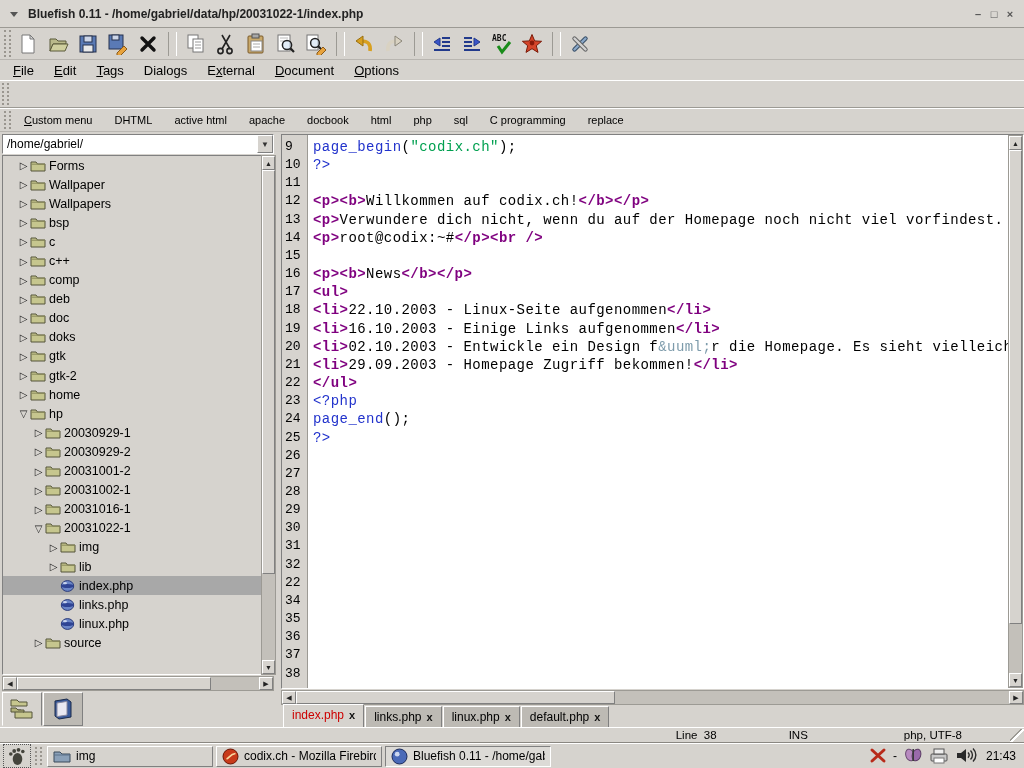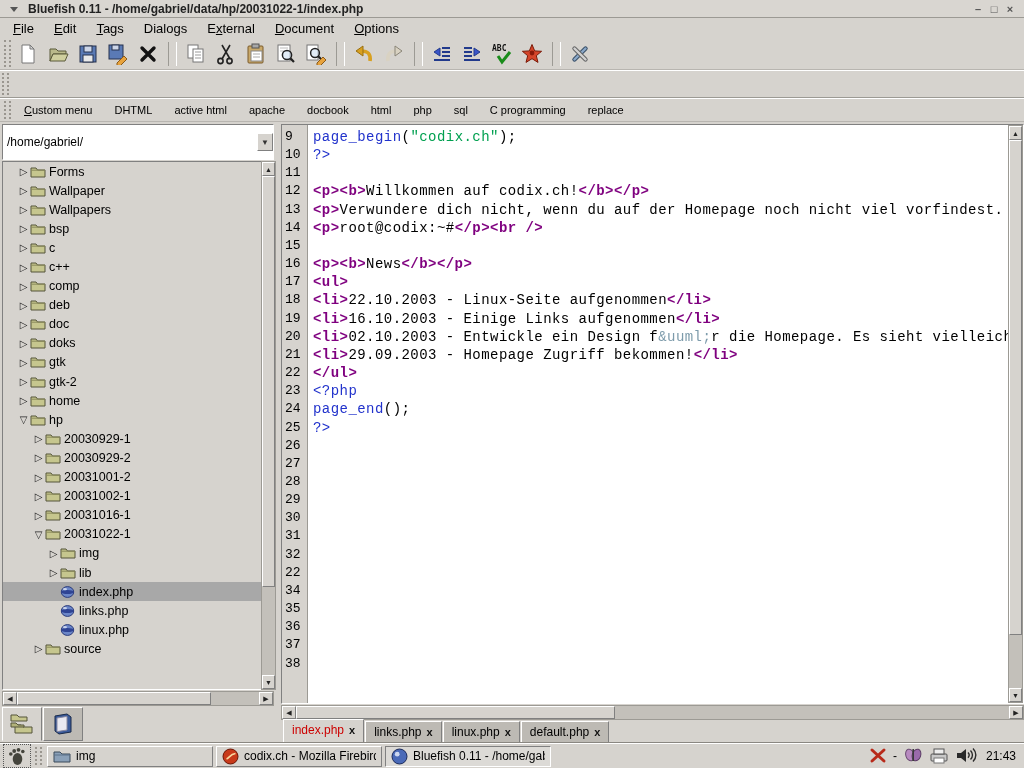--- a/index.html
+++ b/index.html
@@ -3,21 +3,21 @@
 <meta charset="utf-8">
 <style>
   * { margin:0; padding:0; box-sizing:border-box; }
   html,body { width:1024px; height:768px; overflow:hidden; }
   body { font-family:"Liberation Sans", sans-serif; background:#d6d3ce; font-size:12px; color:#000; }
   #desktop { position:relative; width:1024px; height:768px; background:#d6d3ce; }
   .handle { width:7px; align-self:stretch; margin:2px 2px; border-left:2px dotted #9a968f; border-right:2px dotted #9a968f; }
 
   
   #app-window { position:absolute; left:0; top:0; width:1024px; height:743px; display:flex; flex-direction:column; background:#d6d3ce; border-bottom:1px solid #8a8781; }
-  #titlebar { height:18px; background:#d9d6d1; border-bottom:1px solid #9c9a94; display:flex; align-items:center; padding:0 6px; gap:6px; flex:0 0 auto; }
+  #titlebar { height:28px; background:#d9d6d1; border-bottom:1px solid #9c9a94; display:flex; align-items:center; padding:0 6px; gap:6px; flex:0 0 auto; }
   #titlebar .title { font-weight:bold; font-size:12px; color:#222; white-space:nowrap; }
   .winbtn { width:16px; height:14px; display:flex; align-items:center; justify-content:center; color:#555; font-weight:bold; font-size:11px; cursor:default; }
   #title-spacer { flex:1; }
   #window-menu-btn { width:16px; height:14px; display:flex; align-items:center; justify-content:center; }
 
   #menubar { height:20px; display:flex; align-items:center; padding:0 4px; gap:2px; flex:0 0 auto; }
   .menu-item { padding:2px 9px; font-size:13px; white-space:nowrap; }
   .menu-item u { text-decoration:underline; }
 
   #toolbar { height:32px; display:flex; align-items:center; padding:0 2px; flex:0 0 auto; border-bottom:1px solid #b8b5b0; }
@@ -27,21 +27,21 @@
   #toolbar-tabs { height:22px; display:flex; align-items:flex-end; padding:0 2px; flex:0 0 auto; }
   .ttab { padding:3px 10px 3px; font-size:12px; background:#bdbab4; border:1px solid; border-color:#fff #808080 #808080 #fff; border-bottom:none; margin-right:1px; white-space:nowrap; }
   .ttab.active { background:#d6d3ce; padding-bottom:5px; position:relative; top:1px; }
   #quickbar-content { height:28px; display:flex; align-items:center; border-top:1px solid #fff; border-bottom:1px solid #9c9a94; flex:0 0 auto; }
   #custom-menubar { height:24px; display:flex; align-items:center; padding:0 2px; border-top:1px solid #fff; border-bottom:1px solid #b8b5b0; flex:0 0 auto; }
   .cmenu-item { padding:3px 11px; font-size:11px; white-space:nowrap; }
 
   
   #main { flex:1 1 auto; display:flex; min-height:0; }
   #sidebar { width:276px; flex:0 0 auto; display:flex; flex-direction:column; min-height:0; padding:2px 0 0 2px; }
-  #path-combo { height:36px; display:flex; align-items:center; background:#fff; border:1px solid; border-color:#808080 #fff #fff #808080; margin-right:2px; }
+  #path-combo { height:20px; display:flex; align-items:center; background:#fff; border:1px solid; border-color:#808080 #fff #fff #808080; margin-right:2px; }
   #path-combo .path-text { flex:1; padding:0 4px; font-size:12px; white-space:nowrap; overflow:hidden; }
   #combo-arrow { width:16px; height:18px; background:#d6d3ce; border:1px solid; border-color:#fff #808080 #808080 #fff; display:flex; align-items:center; justify-content:center; font-size:8px; color:#333; }
   #tree-wrap { flex:1; display:flex; min-height:0; margin-top:1px; }
   #file-tree { flex:1; background:#d6d3ce; overflow:hidden; border:1px solid; border-color:#808080 #fff #fff #808080; border-right:none; }
   .tree-row { height:19.1px; display:flex; align-items:center; font-size:12.5px; white-space:nowrap; }
   .tree-row.selected { background:#a8a8a8; }
   .expander { width:13px; text-align:center; font-size:10px; color:#222; flex:0 0 auto; }
   .tree-icon { width:17px; flex:0 0 auto; display:flex; align-items:center; }
   .tree-label { padding-left:2px; }
 
@@ -101,185 +101,185 @@
         </span>
       <span class="title">Bluefish 0.11 - /home/gabriel/data/hp/20031022-1/index.php</span>
       <span id="title-spacer"></span>
       <span id="titlebar-buttons" style="display: flex;">
           <span class="winbtn">–</span>
           <span class="winbtn">□</span>
           <span class="winbtn">×</span>
         </span>
     </div>
 
+    <div id="toolbar">
+      <span class="handle"></span>
+    <span class="tool-btn">
+          <span class="icon">
+            <svg width="22" height="22" viewBox="0 0 22 22">
+              <path d="M5 2h8l4 4v14H5z" fill="#fff" stroke="#777"></path>
+              <path d="M13 2v4h4z" fill="#d8d8d8" stroke="#777"></path>
+            </svg>
+          </span>
+        </span>
+        <span class="tool-btn">
+          <span class="icon">
+            <svg width="22" height="22" viewBox="0 0 22 22">
+              <path d="M3 18V6h6l2 2h8v3H6z" fill="#b9b98a" stroke="#5a5a3a"></path>
+              <path d="M3 18l3-7h15l-3 7z" fill="#cfcf9e" stroke="#5a5a3a"></path>
+            </svg>
+          </span>
+        </span>
+        <span class="tool-btn">
+          <span class="icon">
+            <svg width="22" height="22" viewBox="0 0 22 22">
+              <rect x="3" y="3" width="16" height="16" fill="#5a7ab5" stroke="#26324f"></rect>
+              <rect x="7" y="3" width="8" height="6" fill="#cdd6e8" stroke="#26324f"></rect>
+              <rect x="6" y="12" width="10" height="7" fill="#e9e9e9" stroke="#26324f"></rect>
+            </svg>
+          </span>
+        </span>
+        <span class="tool-btn">
+          <span class="icon">
+            <svg width="22" height="22" viewBox="0 0 22 22">
+              <rect x="2" y="2" width="14" height="14" fill="#5a7ab5" stroke="#26324f"></rect>
+              <rect x="5" y="2" width="7" height="5" fill="#cdd6e8" stroke="#26324f"></rect>
+              <path d="M10 20l7-7 3 3-7 7h-3z" fill="#e8a33d" stroke="#8a5a1a"></path>
+            </svg>
+          </span>
+        </span>
+        <span class="tool-btn">
+          <span class="icon">
+            <svg width="22" height="22" viewBox="0 0 22 22">
+              <path d="M5 5l12 12M17 5L5 17" stroke="#111" stroke-width="3.4" stroke-linecap="round"></path>
+            </svg>
+          </span>
+        </span>
+        <span class="tool-sep"></span>
+        <span class="tool-btn">
+          <span class="icon">
+            <svg width="22" height="22" viewBox="0 0 22 22">
+              <rect x="3" y="2" width="10" height="13" fill="#fff" stroke="#777"></rect>
+              <rect x="8" y="6" width="10" height="13" fill="#fff" stroke="#777"></rect>
+              <path d="M10 9h6M10 12h6M10 15h6" stroke="#999"></path>
+            </svg>
+          </span>
+        </span>
+        <span class="tool-btn">
+          <span class="icon">
+            <svg width="22" height="22" viewBox="0 0 22 22">
+              <path d="M7 2l8 14M15 2L7 16" stroke="#222" stroke-width="1.6"></path>
+              <circle cx="5.5" cy="18" r="2.6" fill="none" stroke="#222" stroke-width="1.6"></circle>
+              <circle cx="14.5" cy="18" r="2.6" fill="none" stroke="#222" stroke-width="1.6"></circle>
+            </svg>
+          </span>
+        </span>
+        <span class="tool-btn">
+          <span class="icon">
+            <svg width="22" height="22" viewBox="0 0 22 22">
+              <rect x="3" y="3" width="15" height="17" rx="1" fill="#c9a96a" stroke="#7a5a2a"></rect>
+              <rect x="7" y="1" width="7" height="4" fill="#a8a8a8" stroke="#555"></rect>
+              <rect x="6" y="8" width="11" height="10" fill="#fff" stroke="#888"></rect>
+              <path d="M8 11h7M8 14h7" stroke="#aaa"></path>
+            </svg>
+          </span>
+        </span>
+        <span class="tool-btn">
+          <span class="icon">
+            <svg width="22" height="22" viewBox="0 0 22 22">
+              <rect x="3" y="2" width="12" height="16" fill="#fff" stroke="#777"></rect>
+              <path d="M5 5h8M5 8h8" stroke="#bbb"></path>
+              <circle cx="12" cy="12" r="4.6" fill="#cfe0f0" fill-opacity=".6" stroke="#222" stroke-width="1.5"></circle>
+              <path d="M15.4 15.4L19 19" stroke="#222" stroke-width="2.2"></path>
+            </svg>
+          </span>
+        </span>
+        <span class="tool-btn">
+          <span class="icon">
+            <svg width="22" height="22" viewBox="0 0 22 22">
+              <rect x="2" y="2" width="11" height="15" fill="#fff" stroke="#777"></rect>
+              <circle cx="10" cy="10" r="4.4" fill="#cfe0f0" fill-opacity=".6" stroke="#222" stroke-width="1.5"></circle>
+              <path d="M13 13l3 3" stroke="#222" stroke-width="2"></path>
+              <path d="M12 20l6-6 3 3-6 6h-3z" fill="#e8a33d" stroke="#8a5a1a"></path>
+            </svg>
+          </span>
+        </span>
+        <span class="tool-sep"></span>
+        <span class="tool-btn">
+          <span class="icon">
+            <svg width="22" height="22" viewBox="0 0 22 22">
+              <path d="M17 18c1-7-2-10-9-10" stroke="#d8a020" stroke-width="3.6" fill="none"></path>
+              <path d="M10 3L3 8l7 5z" fill="#d8a020" stroke="#9a7010"></path>
+            </svg>
+          </span>
+        </span>
+        <span class="tool-btn">
+          <span class="icon">
+            <svg width="22" height="22" viewBox="0 0 22 22">
+              <path d="M5 18c-1-7 2-10 9-10" stroke="#d9d2c2" stroke-width="3.6" fill="none"></path>
+              <path d="M12 3l7 5-7 5z" fill="#d9d2c2" stroke="#8a8578"></path>
+            </svg>
+          </span>
+        </span>
+        <span class="tool-sep"></span>
+        <span class="tool-btn">
+          <span class="icon">
+            <svg width="22" height="22" viewBox="0 0 22 22">
+              <path d="M11 5h8M11 9h8M11 13h8M3 17h16" stroke="#223a8c" stroke-width="2"></path>
+              <path d="M9 5L3 9l6 4z" fill="#3a55c8" stroke="#223a8c"></path>
+            </svg>
+          </span>
+        </span>
+        <span class="tool-btn">
+          <span class="icon">
+            <svg width="22" height="22" viewBox="0 0 22 22">
+              <path d="M3 5h8M3 9h8M3 13h8M3 17h16" stroke="#223a8c" stroke-width="2"></path>
+              <path d="M13 5l6 4-6 4z" fill="#3a55c8" stroke="#223a8c"></path>
+            </svg>
+          </span>
+        </span>
+        <span class="tool-btn">
+          <span class="icon">
+            <svg width="22" height="22" viewBox="0 0 22 22">
+              <text x="1" y="8" font-size="8" font-weight="bold" fill="#111" font-family="monospace">ABC</text>
+              <path d="M7 13l4 6 8-10" stroke="#1a8c1a" stroke-width="3" fill="none"></path>
+            </svg>
+          </span>
+        </span>
+        <span class="tool-btn">
+          <span class="icon">
+            <svg width="22" height="22" viewBox="0 0 22 22">
+              <path d="M11 1.5l2.7 6.4 6.9.4-5.3 4.4 1.7 6.7L11 15.7l-6 3.7 1.7-6.7-5.3-4.4 6.9-.4z" fill="#d4452a" stroke="#7a1a08"></path>
+              <circle cx="11" cy="10" r="2.4" fill="#8a1a0a"></circle>
+            </svg>
+          </span>
+        </span>
+        <span class="tool-sep"></span>
+        <span class="tool-btn">
+          <span class="icon">
+            <svg width="22" height="22" viewBox="0 0 22 22">
+              <g transform="rotate(45 11 11)">
+                <rect x="9.3" y="1.5" width="3.4" height="19" rx="1.7" fill="#8aa8c8" stroke="#3a5068"></rect>
+              </g>
+              <g transform="rotate(-45 11 11)">
+                <rect x="9.3" y="1.5" width="3.4" height="19" rx="1.7" fill="#d2d2d2" stroke="#666"></rect>
+              </g>
+            </svg>
+          </span>
+        </span>
+      </div>
+
     <div id="menubar">
         <span class="menu-item"><span><u>F</u>ile</span></span>
         <span class="menu-item"><span><u>E</u>dit</span></span>
         <span class="menu-item"><span><u>T</u>ags</span></span>
         <span class="menu-item"><span>Dialo<u>g</u>s</span></span>
         <span class="menu-item"><span>E<u>x</u>ternal</span></span>
         <span class="menu-item"><span><u>D</u>ocument</span></span>
         <span class="menu-item"><span><u>O</u>ptions</span></span>
-      </div>
-
-    <div id="toolbar">
-      <span class="handle"></span>
-    <span class="tool-btn">
-          <span class="icon">
-            <svg width="22" height="22" viewBox="0 0 22 22">
-              <path d="M5 2h8l4 4v14H5z" fill="#fff" stroke="#777"></path>
-              <path d="M13 2v4h4z" fill="#d8d8d8" stroke="#777"></path>
-            </svg>
-          </span>
-        </span>
-        <span class="tool-btn">
-          <span class="icon">
-            <svg width="22" height="22" viewBox="0 0 22 22">
-              <path d="M3 18V6h6l2 2h8v3H6z" fill="#b9b98a" stroke="#5a5a3a"></path>
-              <path d="M3 18l3-7h15l-3 7z" fill="#cfcf9e" stroke="#5a5a3a"></path>
-            </svg>
-          </span>
-        </span>
-        <span class="tool-btn">
-          <span class="icon">
-            <svg width="22" height="22" viewBox="0 0 22 22">
-              <rect x="3" y="3" width="16" height="16" fill="#5a7ab5" stroke="#26324f"></rect>
-              <rect x="7" y="3" width="8" height="6" fill="#cdd6e8" stroke="#26324f"></rect>
-              <rect x="6" y="12" width="10" height="7" fill="#e9e9e9" stroke="#26324f"></rect>
-            </svg>
-          </span>
-        </span>
-        <span class="tool-btn">
-          <span class="icon">
-            <svg width="22" height="22" viewBox="0 0 22 22">
-              <rect x="2" y="2" width="14" height="14" fill="#5a7ab5" stroke="#26324f"></rect>
-              <rect x="5" y="2" width="7" height="5" fill="#cdd6e8" stroke="#26324f"></rect>
-              <path d="M10 20l7-7 3 3-7 7h-3z" fill="#e8a33d" stroke="#8a5a1a"></path>
-            </svg>
-          </span>
-        </span>
-        <span class="tool-btn">
-          <span class="icon">
-            <svg width="22" height="22" viewBox="0 0 22 22">
-              <path d="M5 5l12 12M17 5L5 17" stroke="#111" stroke-width="3.4" stroke-linecap="round"></path>
-            </svg>
-          </span>
-        </span>
-        <span class="tool-sep"></span>
-        <span class="tool-btn">
-          <span class="icon">
-            <svg width="22" height="22" viewBox="0 0 22 22">
-              <rect x="3" y="2" width="10" height="13" fill="#fff" stroke="#777"></rect>
-              <rect x="8" y="6" width="10" height="13" fill="#fff" stroke="#777"></rect>
-              <path d="M10 9h6M10 12h6M10 15h6" stroke="#999"></path>
-            </svg>
-          </span>
-        </span>
-        <span class="tool-btn">
-          <span class="icon">
-            <svg width="22" height="22" viewBox="0 0 22 22">
-              <path d="M7 2l8 14M15 2L7 16" stroke="#222" stroke-width="1.6"></path>
-              <circle cx="5.5" cy="18" r="2.6" fill="none" stroke="#222" stroke-width="1.6"></circle>
-              <circle cx="14.5" cy="18" r="2.6" fill="none" stroke="#222" stroke-width="1.6"></circle>
-            </svg>
-          </span>
-        </span>
-        <span class="tool-btn">
-          <span class="icon">
-            <svg width="22" height="22" viewBox="0 0 22 22">
-              <rect x="3" y="3" width="15" height="17" rx="1" fill="#c9a96a" stroke="#7a5a2a"></rect>
-              <rect x="7" y="1" width="7" height="4" fill="#a8a8a8" stroke="#555"></rect>
-              <rect x="6" y="8" width="11" height="10" fill="#fff" stroke="#888"></rect>
-              <path d="M8 11h7M8 14h7" stroke="#aaa"></path>
-            </svg>
-          </span>
-        </span>
-        <span class="tool-btn">
-          <span class="icon">
-            <svg width="22" height="22" viewBox="0 0 22 22">
-              <rect x="3" y="2" width="12" height="16" fill="#fff" stroke="#777"></rect>
-              <path d="M5 5h8M5 8h8" stroke="#bbb"></path>
-              <circle cx="12" cy="12" r="4.6" fill="#cfe0f0" fill-opacity=".6" stroke="#222" stroke-width="1.5"></circle>
-              <path d="M15.4 15.4L19 19" stroke="#222" stroke-width="2.2"></path>
-            </svg>
-          </span>
-        </span>
-        <span class="tool-btn">
-          <span class="icon">
-            <svg width="22" height="22" viewBox="0 0 22 22">
-              <rect x="2" y="2" width="11" height="15" fill="#fff" stroke="#777"></rect>
-              <circle cx="10" cy="10" r="4.4" fill="#cfe0f0" fill-opacity=".6" stroke="#222" stroke-width="1.5"></circle>
-              <path d="M13 13l3 3" stroke="#222" stroke-width="2"></path>
-              <path d="M12 20l6-6 3 3-6 6h-3z" fill="#e8a33d" stroke="#8a5a1a"></path>
-            </svg>
-          </span>
-        </span>
-        <span class="tool-sep"></span>
-        <span class="tool-btn">
-          <span class="icon">
-            <svg width="22" height="22" viewBox="0 0 22 22">
-              <path d="M17 18c1-7-2-10-9-10" stroke="#d8a020" stroke-width="3.6" fill="none"></path>
-              <path d="M10 3L3 8l7 5z" fill="#d8a020" stroke="#9a7010"></path>
-            </svg>
-          </span>
-        </span>
-        <span class="tool-btn">
-          <span class="icon">
-            <svg width="22" height="22" viewBox="0 0 22 22">
-              <path d="M5 18c-1-7 2-10 9-10" stroke="#d9d2c2" stroke-width="3.6" fill="none"></path>
-              <path d="M12 3l7 5-7 5z" fill="#d9d2c2" stroke="#8a8578"></path>
-            </svg>
-          </span>
-        </span>
-        <span class="tool-sep"></span>
-        <span class="tool-btn">
-          <span class="icon">
-            <svg width="22" height="22" viewBox="0 0 22 22">
-              <path d="M11 5h8M11 9h8M11 13h8M3 17h16" stroke="#223a8c" stroke-width="2"></path>
-              <path d="M9 5L3 9l6 4z" fill="#3a55c8" stroke="#223a8c"></path>
-            </svg>
-          </span>
-        </span>
-        <span class="tool-btn">
-          <span class="icon">
-            <svg width="22" height="22" viewBox="0 0 22 22">
-              <path d="M3 5h8M3 9h8M3 13h8M3 17h16" stroke="#223a8c" stroke-width="2"></path>
-              <path d="M13 5l6 4-6 4z" fill="#3a55c8" stroke="#223a8c"></path>
-            </svg>
-          </span>
-        </span>
-        <span class="tool-btn">
-          <span class="icon">
-            <svg width="22" height="22" viewBox="0 0 22 22">
-              <text x="1" y="8" font-size="8" font-weight="bold" fill="#111" font-family="monospace">ABC</text>
-              <path d="M7 13l4 6 8-10" stroke="#1a8c1a" stroke-width="3" fill="none"></path>
-            </svg>
-          </span>
-        </span>
-        <span class="tool-btn">
-          <span class="icon">
-            <svg width="22" height="22" viewBox="0 0 22 22">
-              <path d="M11 1.5l2.7 6.4 6.9.4-5.3 4.4 1.7 6.7L11 15.7l-6 3.7 1.7-6.7-5.3-4.4 6.9-.4z" fill="#d4452a" stroke="#7a1a08"></path>
-              <circle cx="11" cy="10" r="2.4" fill="#8a1a0a"></circle>
-            </svg>
-          </span>
-        </span>
-        <span class="tool-sep"></span>
-        <span class="tool-btn">
-          <span class="icon">
-            <svg width="22" height="22" viewBox="0 0 22 22">
-              <g transform="rotate(45 11 11)">
-                <rect x="9.3" y="1.5" width="3.4" height="19" rx="1.7" fill="#8aa8c8" stroke="#3a5068"></rect>
-              </g>
-              <g transform="rotate(-45 11 11)">
-                <rect x="9.3" y="1.5" width="3.4" height="19" rx="1.7" fill="#d2d2d2" stroke="#666"></rect>
-              </g>
-            </svg>
-          </span>
-        </span>
       </div>
 
     <div id="quickbar-content">
       <span class="handle"></span>
     </div>
     <div id="custom-menubar">
       <span class="handle"></span>
     <span class="cmenu-item"><span><u>C</u>ustom menu</span></span>
         <span class="cmenu-item"><span>DHTML</span></span>
         <span class="cmenu-item"><span>active html</span></span>
@@ -741,20 +741,27 @@
               <span class="doc-close">x</span>
             </span>
             <span class="doc-tab">
               <span>default.php</span>
               <span class="doc-close">x</span>
             </span>
           </div>
       </div>
     </div>
 
+    <div id="statusbar">
+      <span id="status-spacer"></span>
+      <span style="margin-right:72px;">Line  38</span>
+      <span style="margin-right:96px;">INS</span>
+      <span>php, UTF-8</span>
+      <span id="resize-grip"></span>
+    </div>
   </div>
 
   <div id="taskbar">
     <span id="gnome-foot-btn">
         <span class="icon">
           <svg width="22" height="22" viewBox="0 0 22 22">
             <ellipse cx="11.5" cy="14" rx="4.8" ry="6" fill="#44443c"></ellipse>
             <circle cx="4.8" cy="9" r="1.8" fill="#44443c"></circle>
             <circle cx="8.2" cy="6" r="1.9" fill="#44443c"></circle>
             <circle cx="12.5" cy="4.8" r="1.9" fill="#44443c"></circle>

